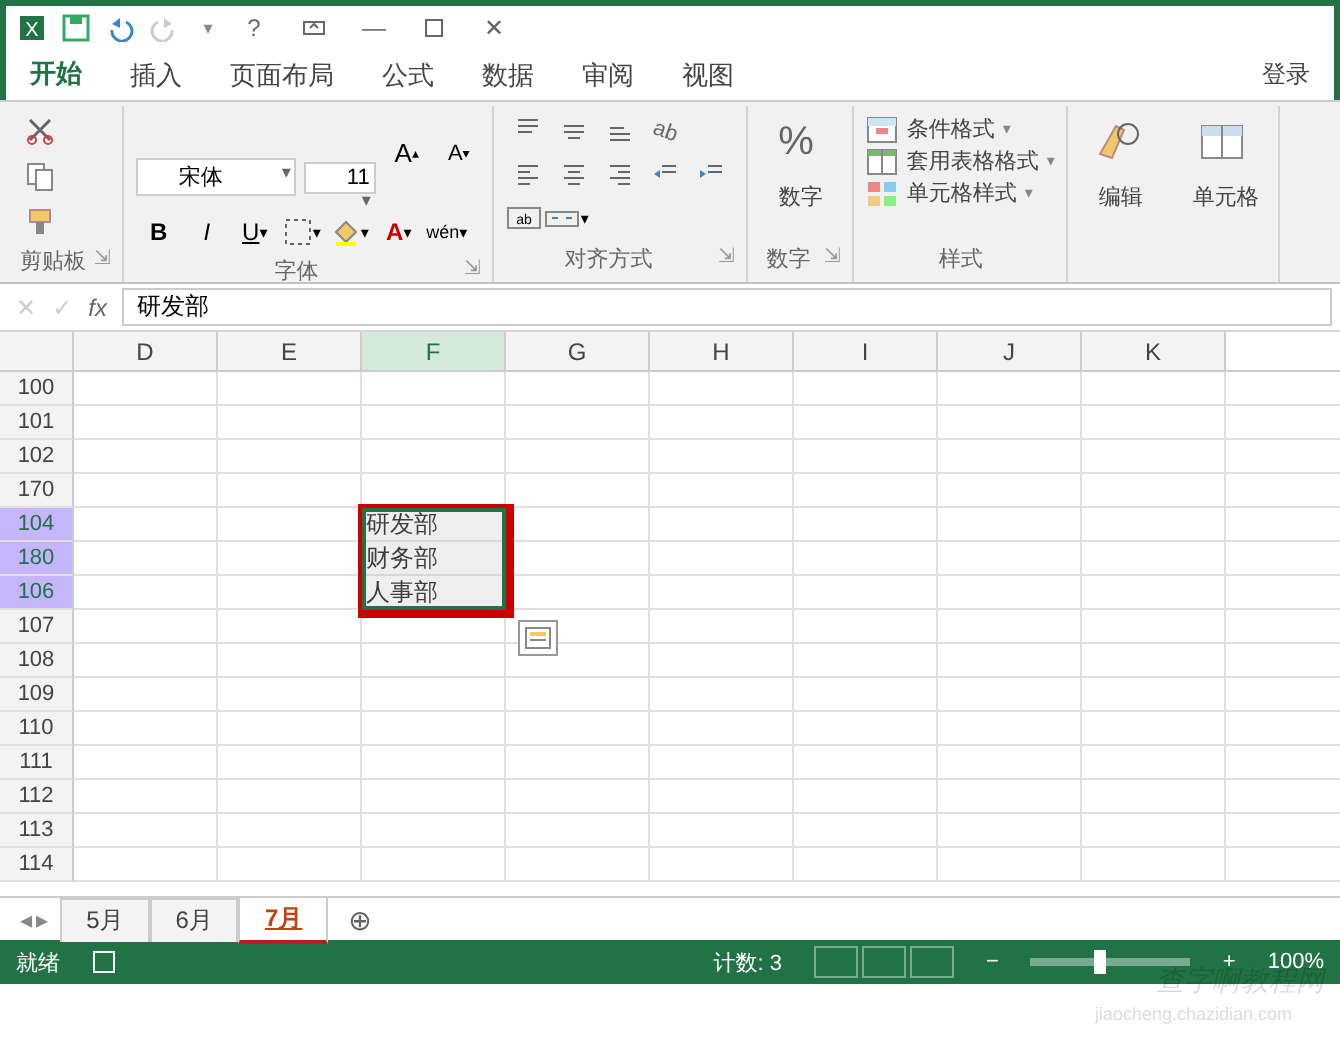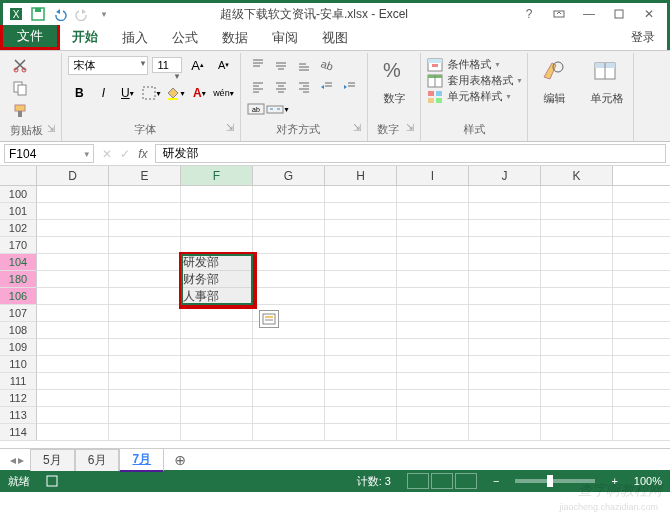--- a/index.html
+++ b/index.html
@@ -26,21 +26,21 @@
 .group-label .launcher { float: right; color: #999; font-size: 10px; margin-left: 4px; }
 
 .big-btn { display: flex; flex-direction: column; align-items: center; gap: 2px; padding: 2px 4px; }
 .big-btn .icon { width: 32px; height: 32px; }
 .big-btn .label { font-size: 11px; color: #444; }
 
 .small-col { display: flex; flex-direction: column; gap: 3px; }
 .small-btn { width: 20px; height: 20px; display: flex; align-items: center; justify-content: center; font-size: 12px; }
 
 .font-row { display: flex; gap: 4px; align-items: center; margin-bottom: 4px; }
-.font-select { border: 1px solid #ccc; background: #fff; padding: 1px 14px 1px 4px; font-size: 11px; position: relative; }
+.font-select { border: 1px solid #ccc; background: #fff; padding: 1px 14px 1px 20px; font-size: 11px; position: relative; margin-top: 24px; }
 .font-select::after { content: "▾"; position: absolute; right: 2px; font-size: 9px; color: #666; }
 .font-name { width: 80px; }
 .font-size { width: 30px; }
 .font-btns { display: flex; gap: 2px; flex-wrap: wrap; }
 .font-btn { width: 22px; height: 20px; display: flex; align-items: center; justify-content: center; font-size: 12px; border: 1px solid transparent; }
 
 .align-grid { display: flex; flex-direction: column; gap: 2px; }
 .align-row { display: flex; gap: 1px; }
 .align-btn { width: 22px; height: 20px; display: flex; align-items: center; justify-content: center; }
 
@@ -55,44 +55,44 @@
 .formula-bar { flex: 1; border: 1px solid #ccc; margin: 2px 4px 2px 0; padding: 2px 6px; font-size: 12px; display: flex; align-items: center; }
 
 .grid-area { position: relative; height: 282px; overflow: hidden; background: #fff; }
 .col-headers { display: flex; height: 20px; border-bottom: 1px solid #ccc; }
 .select-all { width: 37px; background: #f3f3f3; border-right: 1px solid #ccc; }
 .col-header { background: #f3f3f3; border-right: 1px solid #ccc; text-align: center; font-size: 12px; color: #444; line-height: 20px; }
 .col-header.active { background: #d4ead9; color: #217346; }
 .grid-body { display: flex; }
 .row-headers { width: 37px; }
 .row-header { height: 17px; background: #f3f3f3; border-right: 1px solid #ccc; border-bottom: 1px solid #e0e0e0; text-align: center; font-size: 11px; color: #444; line-height: 17px; }
-.row-header.active { background: #f9a8d4; color: #217346; }
+.row-header.active { background: #c4b5fd; color: #217346; }
 .cells { position: relative; flex: 1; }
 .cell-row { display: flex; height: 17px; border-bottom: 1px solid #e0e0e0; }
 .cell { border-right: 1px solid #e0e0e0; font-size: 12px; padding: 0 2px; line-height: 17px; overflow: hidden; }
 
 .selection-box { position: absolute; border: 4px solid #c00; pointer-events: none; }
 .inner-sel { position: absolute; border: 2px solid #217346; background: rgba(200,200,200,0.3); pointer-events: none; }
 .tag-icon { position: absolute; width: 20px; height: 18px; background: #fff; border: 1px solid #999; display: flex; align-items: center; justify-content: center; font-size: 11px; }
 
 .sheet-tabs { height: 22px; background: #fff; border-top: 1px solid #ccc; display: flex; align-items: center; padding: 0 4px; }
 .sheet-nav { display: flex; gap: 2px; color: #888; padding: 0 6px; }
 .sheet-tab { padding: 2px 12px; border: 1px solid #ccc; border-bottom: none; font-size: 12px; background: #f3f3f3; color: #444; }
-.sheet-tab.active { background: #fff; color: #3b82f6; border-bottom: 2px solid #4c1d95; font-weight: bold; text-decoration: underline; }
+.sheet-tab.active { background: #fff; color: #c2410c; border-bottom: 2px solid #b91c1c; font-weight: bold; text-decoration: underline; }
 .sheet-add { padding: 0 10px; color: #666; font-size: 14px; }
 
 .statusbar { height: 22px; background: #217346; color: #fff; display: flex; align-items: center; padding: 0 8px; font-size: 11px; gap: 16px; }
 .statusbar .spacer { flex: 1; }
 .view-btns { display: flex; gap: 2px; }
 .view-btn { width: 22px; height: 16px; border: 1px solid rgba(255,255,255,0.4); }
 .zoom-slider { width: 80px; height: 4px; background: rgba(255,255,255,0.4); position: relative; }
 .zoom-slider::before { content: ""; position: absolute; left: 40%; top: -4px; width: 6px; height: 12px; background: #fff; }
 
 .watermark { position: absolute; right: 8px; bottom: 26px; font-size: 14px; color: rgba(0,0,0,0.15); font-style: italic; }
-.watermark-sub { position: absolute; right: 12px; bottom: 14px; font-size: 9px; color: rgba(0,0,0,0.15); text-align: center; }
+.watermark-sub { position: absolute; right: 24px; bottom: 14px; font-size: 9px; color: rgba(0,0,0,0.15); text-align: center; }
 
 svg { display: block; }
 </style>
 </head>
 <body>
 
 <div class="titlebar">
   <div class="qat">
     <span class="qat-icon">
         <svg width="16" height="16">
@@ -113,43 +113,42 @@
         </svg>
       </span>
     <span class="qat-icon">
         <svg width="14" height="14">
           <path d="M4 4 A5 5 0 1 0 11 8" fill="none" stroke="#ccc" stroke-width="1.5"></path>
           <path d="M7 2 L11 5 L7 7" fill="#ccc"></path>
         </svg>
       </span>
     <span class="qat-icon" style="font-size:9px;color:#888;">▾</span>
   </div>
-  <div class="title">超级下载软文资讯-安卓.xlsx - Excel</div>
   <div class="win-controls">
     <span class="win-btn">?</span>
     <span class="win-btn">
         <svg width="12" height="12">
           <rect x="1" y="3" width="10" height="6" fill="none" stroke="#666"></rect>
           <path d="M4 6 L6 4 L8 6" fill="none" stroke="#666"></path>
         </svg>
       </span>
     <span class="win-btn">—</span>
     <span class="win-btn">
         <svg width="10" height="10">
           <rect x="1" y="1" width="8" height="8" fill="none" stroke="#666"></rect>
         </svg>
       </span>
     <span class="win-btn">✕</span>
   </div>
 </div>
 
 <div class="tabbar">
-  <div class="file-tab">文件</div>
   <div class="ribbon-tab active">开始</div>
   <div class="ribbon-tab">插入</div>
+  <div class="ribbon-tab">页面布局</div>
   <div class="ribbon-tab">公式</div>
   <div class="ribbon-tab">数据</div>
   <div class="ribbon-tab">审阅</div>
   <div class="ribbon-tab">视图</div>
   <div class="spacer"></div>
   <div class="login">登录</div>
 </div>
 
 <div class="ribbon">
   <div class="group">
@@ -382,21 +381,20 @@
             <line x1="14" y1="6" x2="14" y2="22" stroke="#888"></line>
           </svg>
         <span class="label">单元格</span>
       </div>
     </div>
     <div class="group-label"></div>
   </div>
 </div>
 
 <div class="namebox-row">
-  <div class="namebox">F104</div>
   <div class="fx-controls">
     <span style="color:#ccc;">✕</span>
     <span style="color:#ccc;">✓</span>
     <span style="font-style:italic;color:#666;">fx</span>
   </div>
   <div class="formula-bar">研发部</div>
 </div>
 
 <div class="grid-area">
   <div class="col-headers">

